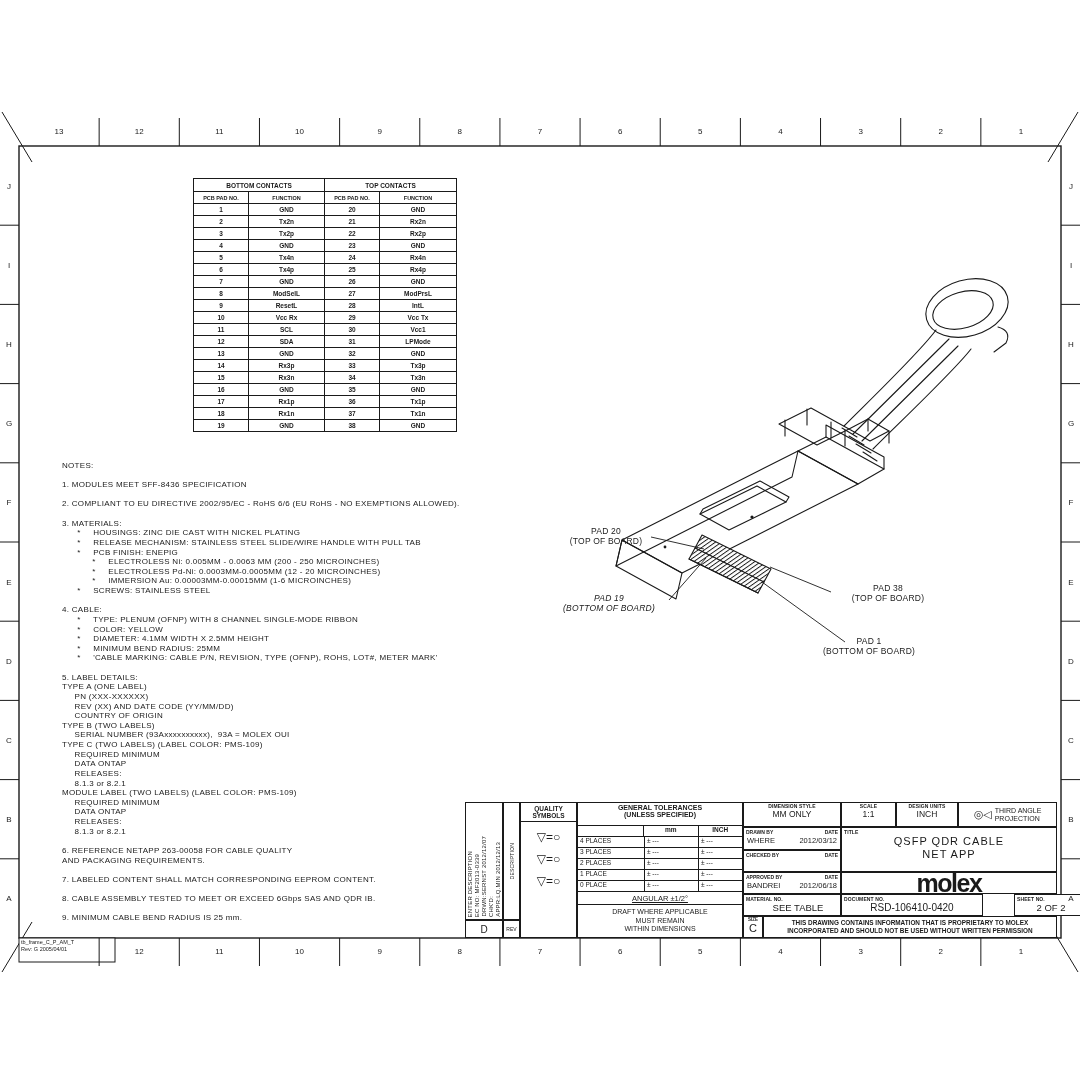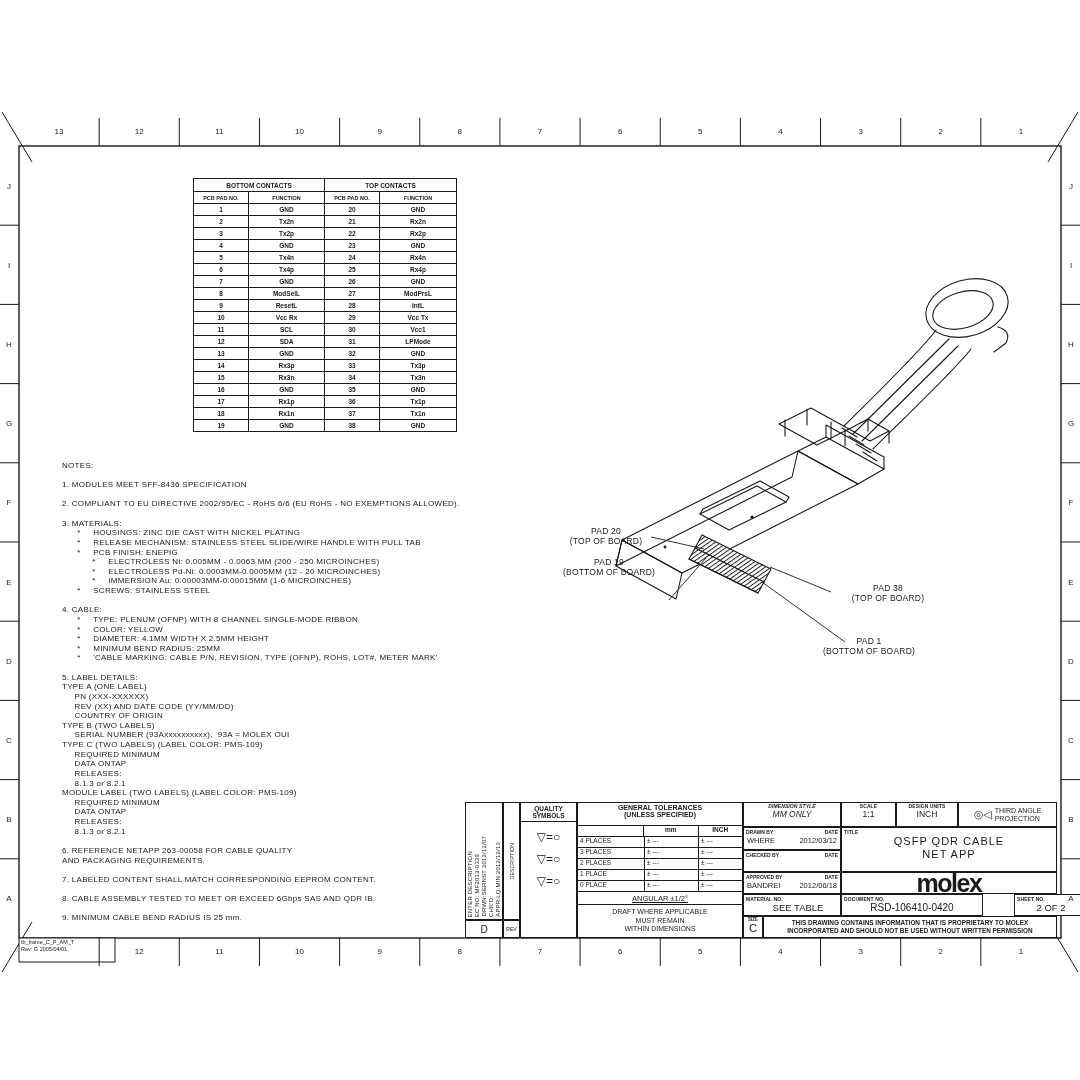--- a/index.html
+++ b/index.html
@@ -279,21 +279,21 @@
       <path d="M 669,600 L 706,558"></path>
       <path d="M 831,592 L 770,567"></path>
       <path d="M 845,642 L 762,582"></path>
     </g>
   </svg>
 
   <div class="callout" style="left:562px;top:527px;width:88px;">
     <div>PAD 20</div>
     <div>(TOP OF BOARD)</div>
   </div>
-  <div class="callout" style="left:545px;top:558px;width:128px;">
+  <div class="callout" style="left:545px;top:594px;width:128px;font-style:italic;">
     <div>PAD 19</div>
     <div>(BOTTOM OF BOARD)</div>
   </div>
   <div class="callout" style="left:832px;top:584px;width:112px;">
     <div>PAD 38</div>
     <div>(TOP OF BOARD)</div>
   </div>
   <div class="callout" style="left:808px;top:637px;width:122px;">
     <div>PAD 1</div>
     <div>(BOTTOM OF BOARD)</div>
@@ -368,21 +368,21 @@
           </div>
         </div>
       <div style="height:13px;text-align:center;font-size:7.5px;border-bottom:1px solid #1a1a1a;padding-top:2px;box-sizing:border-box;text-decoration:underline;">ANGULAR ±1/2°</div>
       <div id="draft-lines" style="text-align:center;font-size:7px;line-height:8.5px;padding-top:3px;">
           <div>DRAFT WHERE APPLICABLE</div>
           <div>MUST REMAIN</div>
           <div>WITHIN DIMENSIONS</div>
         </div>
     </div>
 
-    <div class="tbc cc" style="left:278px;top:0;width:98px;height:25px;font-style:italic;">
+    <div class="tbc cc" style="left:278px;top:0;width:98px;height:25px;">
       <span class="tiny" style="font-weight:700;">DIMENSION STYLE</span>
       <span style="font-size:8.5px;">MM ONLY</span>
     </div>
     <div class="tbc cc" style="left:376px;top:0;width:55px;height:25px;">
       <span class="tiny" style="font-weight:700;">SCALE</span>
       <span style="font-size:8.5px;">1:1</span>
     </div>
     <div class="tbc cc" style="left:431px;top:0;width:62px;height:25px;">
       <span class="tiny" style="font-weight:700;">DESIGN UNITS</span>
       <span style="font-size:8.5px;">INCH</span>

